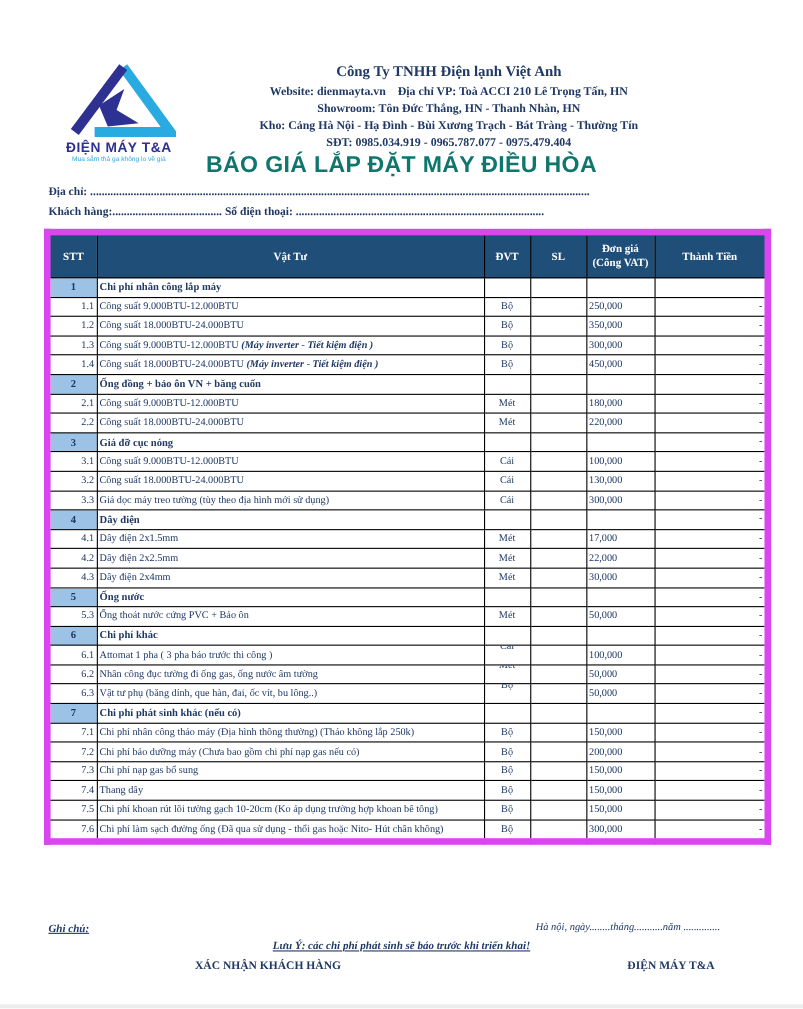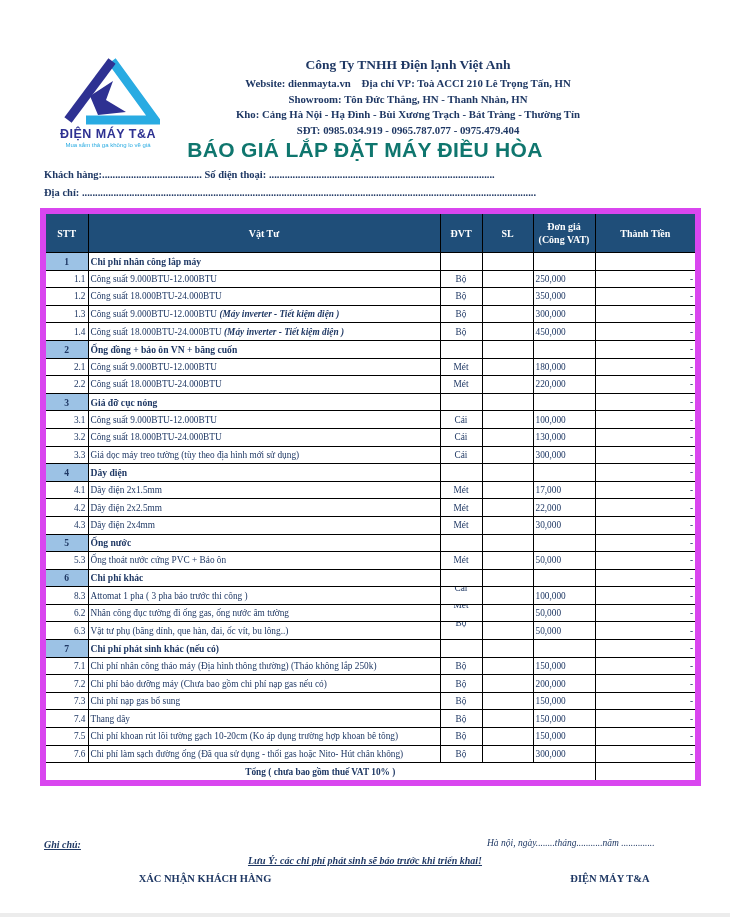--- a/index.html
+++ b/index.html
@@ -51,21 +51,21 @@
   .c-dvt, .c-sl { text-align:center; }
   .raised { position:relative; top:-8px; display:inline-block; }
   .c-price { padding-right:4px; }
   .c-total { text-align:right; padding-right:10px; color:#7f7f7f; font-size:8.5px; }
   .total-row td { border-top:2px solid #000; height:19px; }
   .c-tlabel { text-align:center; font-weight:bold; font-size:10px; }
   
   .ghi-chu { position:absolute; left:44px; top:839px; font-size:10px; font-weight:bold; font-style:italic; text-decoration:underline; }
   .date-line { position:absolute; left:487px; top:838px; font-size:9.5px; font-style:italic; white-space:nowrap; }
   .note-line { position:absolute; left:40px; width:650px; top:855px; text-align:center; font-size:10px; font-weight:bold; font-style:italic; text-decoration:underline; }
-  .sign-left { position:absolute; left:100px; width:210px; top:873px; text-align:center; font-size:10.5px; font-weight:bold; }
+  .sign-left { position:absolute; left:100px; width:210px; top:873px; text-align:right; font-size:10.5px; font-weight:bold; }
   .sign-right { position:absolute; left:525px; width:170px; top:873px; text-align:center; font-size:10.5px; font-weight:bold; }
   .bottom-strip { position:absolute; left:0; bottom:0; width:730px; height:4px; background:#ececec; }
 </style>
 </head>
 <body>
 
 <div class="page">
 
   <div class="logo">
     <svg width="104" height="70" viewBox="0 0 104 70">
@@ -81,22 +81,22 @@
     <div class="company">Công Ty TNHH Điện lạnh Việt Anh</div>
     <div class="head-line">Website: dienmayta.vn    Địa chỉ VP: Toà ACCI 210 Lê Trọng Tấn, HN</div>
     <div class="head-line">Showroom: Tôn Đức Thắng, HN - Thanh Nhàn, HN</div>
     <div class="head-line">Kho: Cảng Hà Nội - Hạ Đình - Bùi Xương Trạch - Bát Tràng - Thường Tín</div>
     <div class="head-line">SĐT: 0985.034.919 - 0965.787.077 - 0975.479.404</div>
   </div>
 
   <div class="doc-title">BÁO GIÁ LẮP ĐẶT MÁY ĐIỀU HÒA</div>
 
   <div class="cust">
+    <div class="cust-line"><span>Địa chỉ:  </span><span>.............................................................................................................................................................................</span></div>
     <div class="cust-line"><span>Khách hàng:</span><span>......................................</span><span> Số điện thoại: </span><span>......................................................................................</span></div>
-    <div class="cust-line"><span>Địa chỉ:  </span><span>.............................................................................................................................................................................</span></div>
   </div>
 
   <table class="quote">
     <colgroup>
       <col style="width:45px">
         <col style="width:352px">
         <col style="width:42px">
       <col style="width:51px">
         <col style="width:62px">
         <col style="width:103px">
@@ -258,21 +258,21 @@
         </tr>
         <tr class="sec-row">
           <td class="c-stt">6</td>
           <td class="c-name"><span>Chi phí khác</span></td>
           <td class="c-dvt"></td>
           <td class="c-sl"></td>
           <td class="c-price"></td>
           <td class="c-total">-</td>
         </tr>
         <tr class="item-row">
-          <td class="c-stt">8.3</td>
+          <td class="c-stt">6.1</td>
           <td class="c-name"><span>Attomat 1 pha ( 3 pha báo trước thi công )</span></td>
           <td class="c-dvt"><span class="raised">Cái</span></td>
           <td class="c-sl"></td>
           <td class="c-price">100,000</td>
           <td class="c-total">-</td>
         </tr>
         <tr class="item-row">
           <td class="c-stt">6.2</td>
           <td class="c-name"><span>Nhân công đục tường đi ống gas, ống nước âm tường</span></td>
           <td class="c-dvt"><span class="raised">Mét</span></td>
@@ -336,24 +336,20 @@
           <td class="c-price">150,000</td>
           <td class="c-total">-</td>
         </tr>
         <tr class="item-row">
           <td class="c-stt">7.6</td>
           <td class="c-name"><span>Chi phí làm sạch đường ống (Đã qua sử dụng - thổi gas hoặc Nito- Hút chân không)</span></td>
           <td class="c-dvt"><span>Bộ</span></td>
           <td class="c-sl"></td>
           <td class="c-price">300,000</td>
           <td class="c-total">-</td>
-        </tr>
-        <tr class="total-row">
-          <td class="c-tlabel" colspan="5">Tổng ( chưa bao gồm thuế VAT 10% )</td>
-          <td class="c-total"></td>
         </tr>
       </tbody>
   </table>
 
   <div class="ghi-chu">Ghi chú:</div>
   <div class="date-line">Hà nội, ngày........tháng...........năm ..............</div>
   <div class="note-line">Lưu Ý: các chi phí phát sinh sẽ báo trước khi triển khai!</div>
   <div class="sign-left">XÁC NHẬN KHÁCH HÀNG</div>
   <div class="sign-right">ĐIỆN MÁY T&amp;A</div>
   <div class="bottom-strip"></div>

